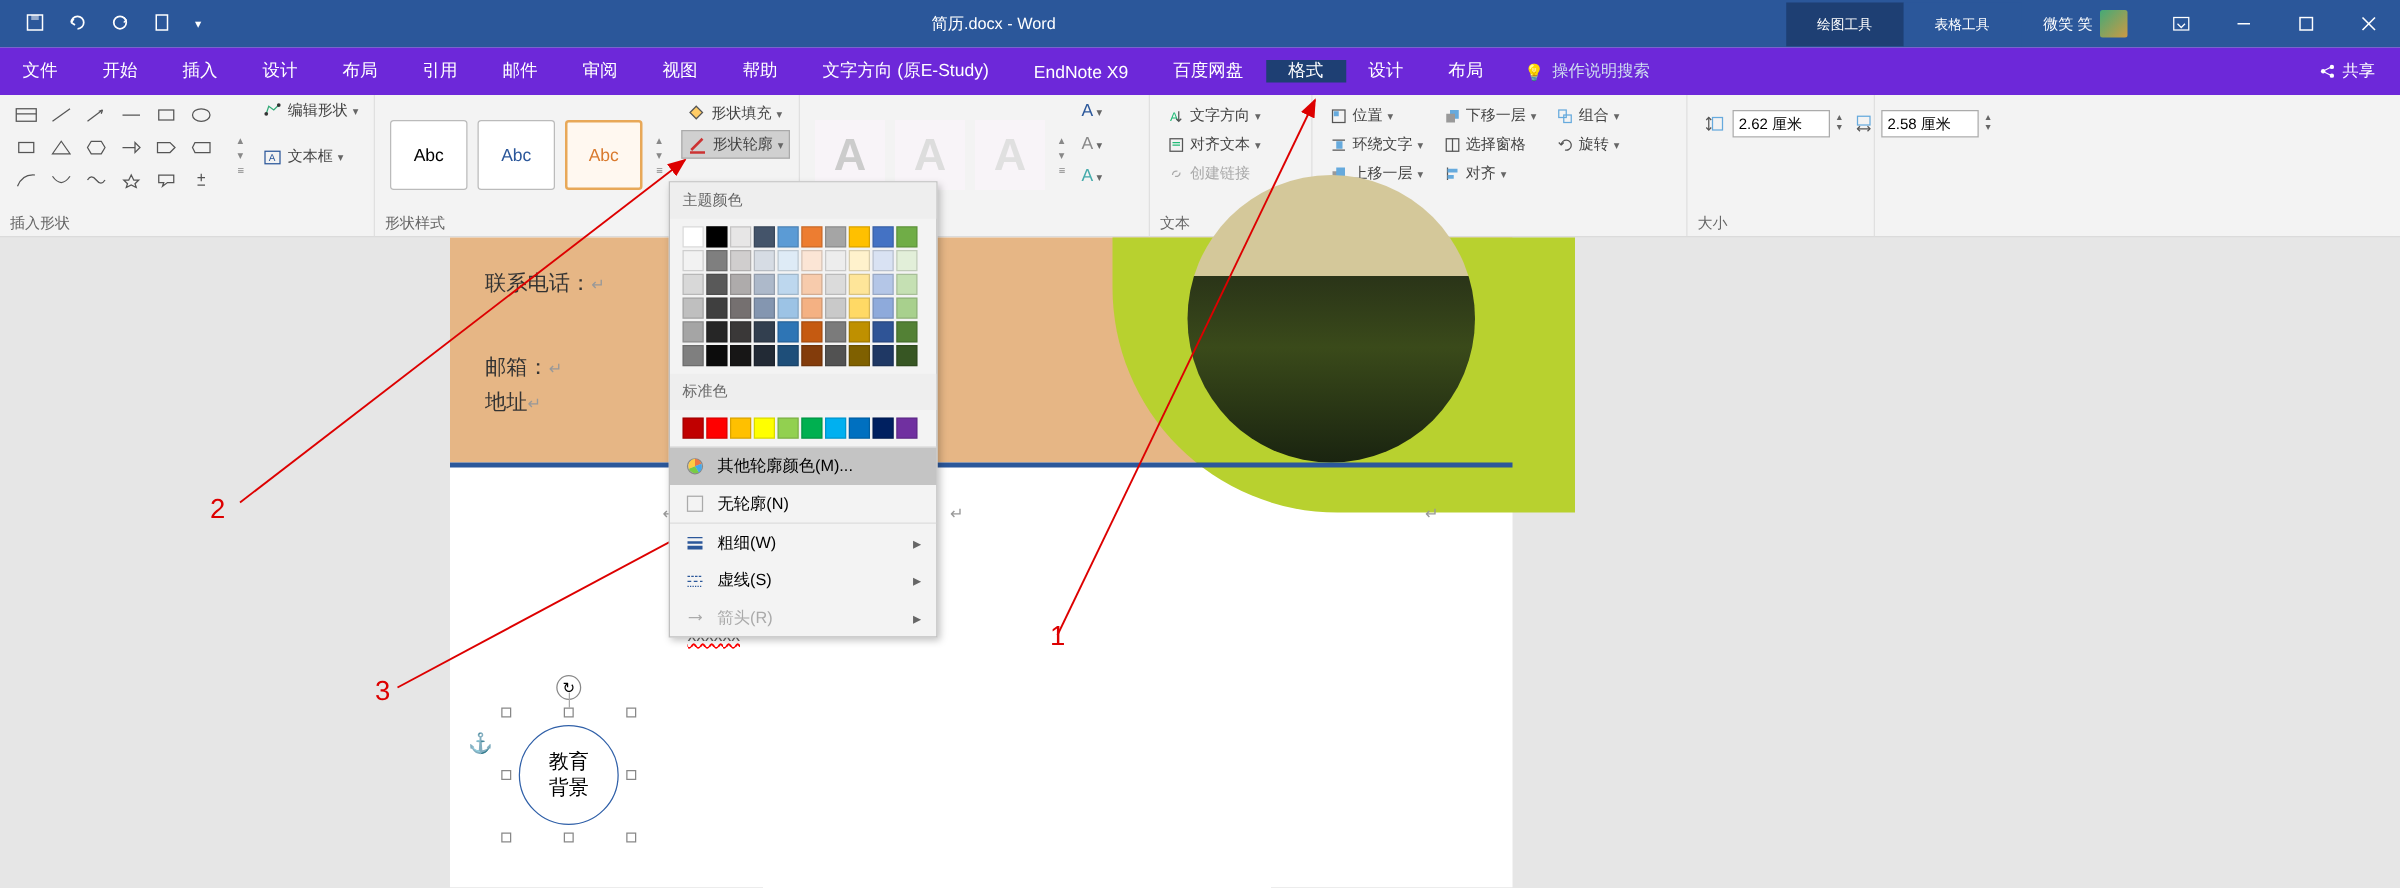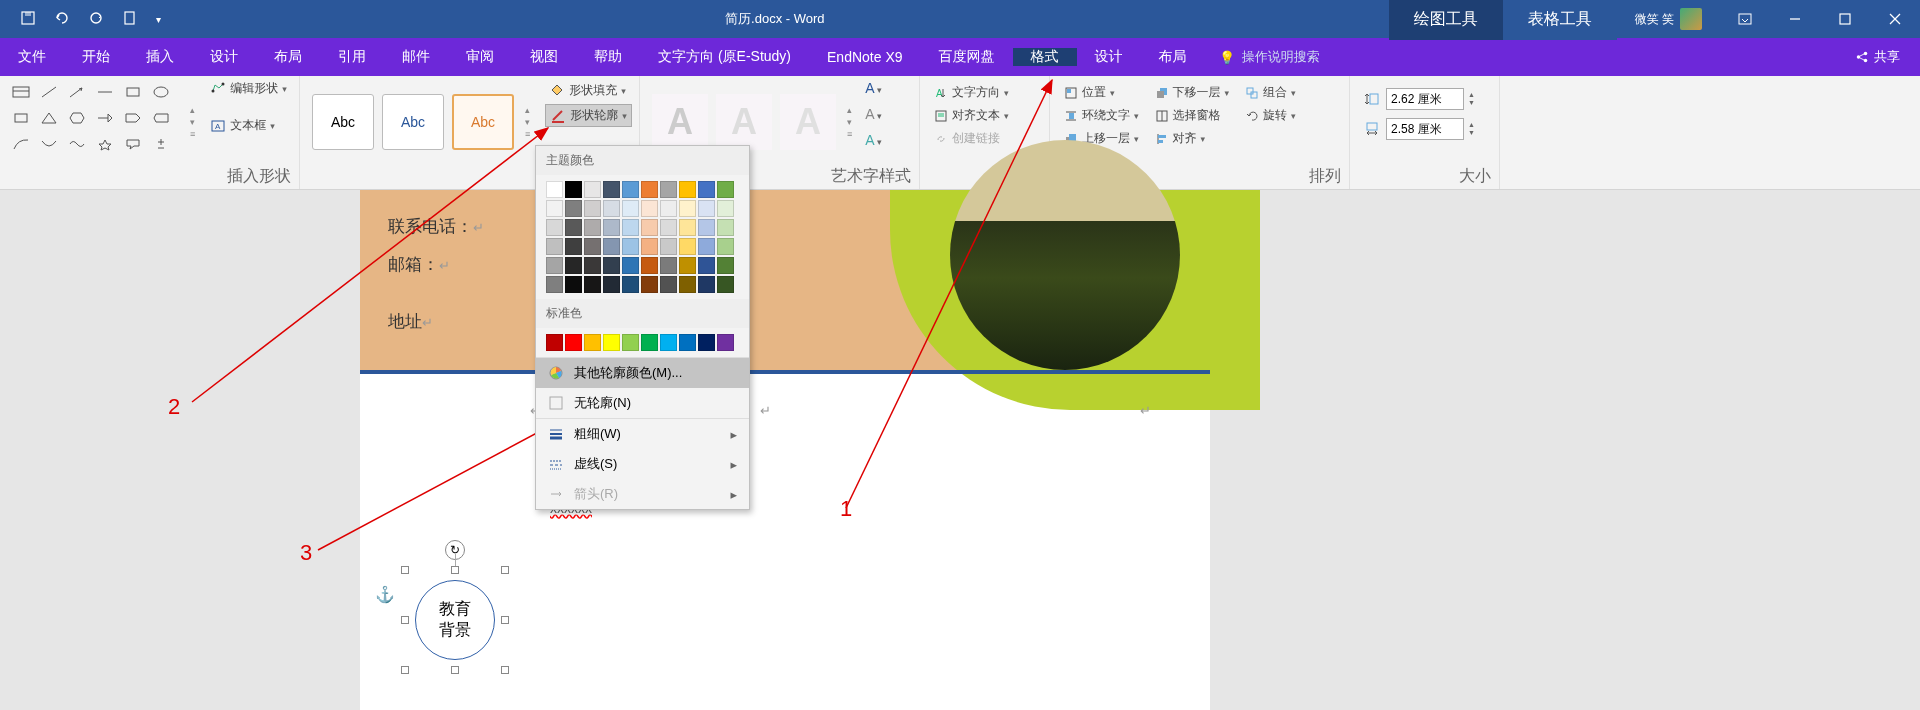--- a/index.html
+++ b/index.html
@@ -2,36 +2,36 @@
 <html><head>
   <meta charset="utf-8">
   <style>
     * { margin: 0; padding: 0; box-sizing: border-box; font-family: "Microsoft YaHei", sans-serif; }
     body { width: 1920px; height: 710px; background: #e6e6e6; overflow: hidden; position: relative; }
     
     .titlebar { height: 38px; background: #2b579a; display: flex; align-items: center; color: white; font-size: 12px; }
     .titlebar-left { display: flex; gap: 18px; padding-left: 20px; align-items: center; }
     .titlebar-center { flex: 1; text-align: center; font-size: 13px; }
     .titlebar-tools { display: flex; align-items: center; }
-    .titlebar-tool { padding: 10px 25px; background: #1e3f73; font-size: 16px; }
+    .titlebar-tool { padding: 10px 25px; background: #1e3f73; font-size: 11px; }
     .titlebar-tool.light { background: #2b579a; }
     .titlebar-user { display: flex; align-items: center; gap: 6px; padding: 0 18px; }
     .avatar-img { width: 22px; height: 22px; background: linear-gradient(135deg,#4a7,#c94); border-radius: 2px; }
     .win-controls { display: flex; }
     .win-btn { width: 50px; height: 38px; display: flex; align-items: center; justify-content: center; font-size: 14px; }
     
     .menubar { height: 38px; background: #6d28d9; display: flex; align-items: center; color: white; font-size: 14px; }
     .menu-item { padding: 0 18px; display: flex; align-items: center; cursor: pointer; }
     .menu-item.active { background: #1e3f73; }
     .menubar-right { margin-left: auto; display: flex; align-items: center; padding-right: 20px; gap: 8px; }
     .tell-me { display: flex; align-items: center; gap: 6px; padding: 0 15px; font-size: 13px; color: #d0dff0; }
     
     .ribbon { height: 114px; background: #f3f3f3; border-bottom: 1px solid #d4d4d4; display: flex; }
     .ribbon-group { border-right: 1px solid #e0e0e0; padding: 4px 8px 0 8px; display: flex; flex-direction: column; position: relative; }
-    .ribbon-group-label { text-align: right; font-size: 16px; color: #666; padding: 2px 0; margin-top: auto; }
+    .ribbon-group-label { text-align: left; font-size: 12px; color: #666; padding: 2px 0; margin-top: auto; }
     .ribbon-content { display: flex; gap: 4px; flex: 1; }
     
     .shapes-gallery { display: grid; grid-template-columns: repeat(6, 26px); grid-template-rows: repeat(3, 24px); gap: 2px; width: 175px; }
     .shape-cell { display: flex; align-items: center; justify-content: center; }
     .shapes-side { display: flex; flex-direction: column; gap: 20px; padding-left: 8px; font-size: 12px; color: #444; }
     .shapes-side-item { display: flex; align-items: center; gap: 4px; white-space: nowrap; }
     
     .style-gallery { display: flex; gap: 8px; align-items: center; padding: 4px; }
     .style-item { width: 62px; height: 56px; border: 1px solid #bbb; border-radius: 3px; display: flex; align-items: center; justify-content: center; font-size: 14px; background: white; }
     .style-item.selected { border: 2px solid #e8a858; background: #fff8f0; }
@@ -39,21 +39,21 @@
     .style-side-item { display: flex; align-items: center; gap: 4px; white-space: nowrap; padding: 2px 4px; }
     .style-side-item.highlighted { background: #d0d0d0; border: 1px solid #aaa; }
     
     .wordart-gallery { display: flex; gap: 8px; align-items: center; padding: 4px; }
     .wordart-item { width: 56px; height: 56px; background: #f8f4f8; display: flex; align-items: center; justify-content: center; font-size: 36px; color: #ccc; font-weight: bold; }
     .wordart-side { display: flex; flex-direction: column; gap: 10px; padding-left: 6px; }
     
     .vert-group { display: flex; flex-direction: column; gap: 6px; font-size: 12px; color: #444; padding: 4px 6px; }
     .vert-item { display: flex; align-items: center; gap: 4px; white-space: nowrap; }
     
-    .size-group { display: flex; flex-direction: column; gap: 8px; padding: 8px 6px; }
+    .size-group { display: flex; flex-direction: row; gap: 8px; padding: 8px 6px; }
     .size-row { display: flex; align-items: center; gap: 4px; }
     .size-input { width: 78px; height: 22px; border: 1px solid #ababab; font-size: 12px; padding: 0 4px; background: white; }
     
     .document-area { position: absolute; top: 190px; left: 0; right: 0; bottom: 0; background: #e6e6e6; }
     .page { position: absolute; left: 360px; top: 0; width: 850px; height: 520px; background: white; }
     .orange-bg { position: absolute; left: 0; top: 0; width: 850px; height: 180px; background: #e6b685; }
     .lime-shape { position: absolute; right: -50px; top: 0px; width: 370px; height: 220px; background: #b8d12f; border-radius: 0 0 0 180px; }
     .photo-circle { position: absolute; right: 30px; top: -50px; width: 230px; height: 230px; border-radius: 50%; overflow: hidden; background: linear-gradient(to bottom, #d4c89a 35%, #2a3418 35%, #3a4a1a 60%, #1a2410); }
     .blue-line { position: absolute; left: 0; top: 180px; width: 850px; height: 4px; background: #2b579a; }
     
@@ -505,21 +505,21 @@
 </div>
 
 <div class="document-area">
   <div class="page">
     <div class="orange-bg"></div>
     <div class="lime-shape"></div>
     <div class="photo-circle"></div>
     <div class="blue-line"></div>
 
     <div class="doc-text" style="left:28px;top:25px"><span>联系电话：</span><span class="mark">↵</span></div>
-    <div class="doc-text" style="left:28px;top:63px"><span>邮箱：</span><span class="mark">↵</span></div>
+    <div class="doc-text" style="left:28px;top:92px"><span>邮箱：</span><span class="mark">↵</span></div>
     <div class="doc-text" style="left:28px;top:120px"><span>地址</span><span class="mark">↵</span></div>
 
     <div class="doc-text" style="left:170px;top:210px"><span class="mark">↵</span></div>
     <div class="doc-text" style="left:400px;top:210px"><span class="mark">↵</span></div>
     <div class="doc-text" style="left:780px;top:210px"><span class="mark">↵</span></div>
 
     <div class="doc-text" style="left:190px;top:310px;font-size:14px;text-decoration:underline wavy red;color:#666">xxxxxx</div>
   </div>
 
   <span class="anchor-icon">⚓</span>

